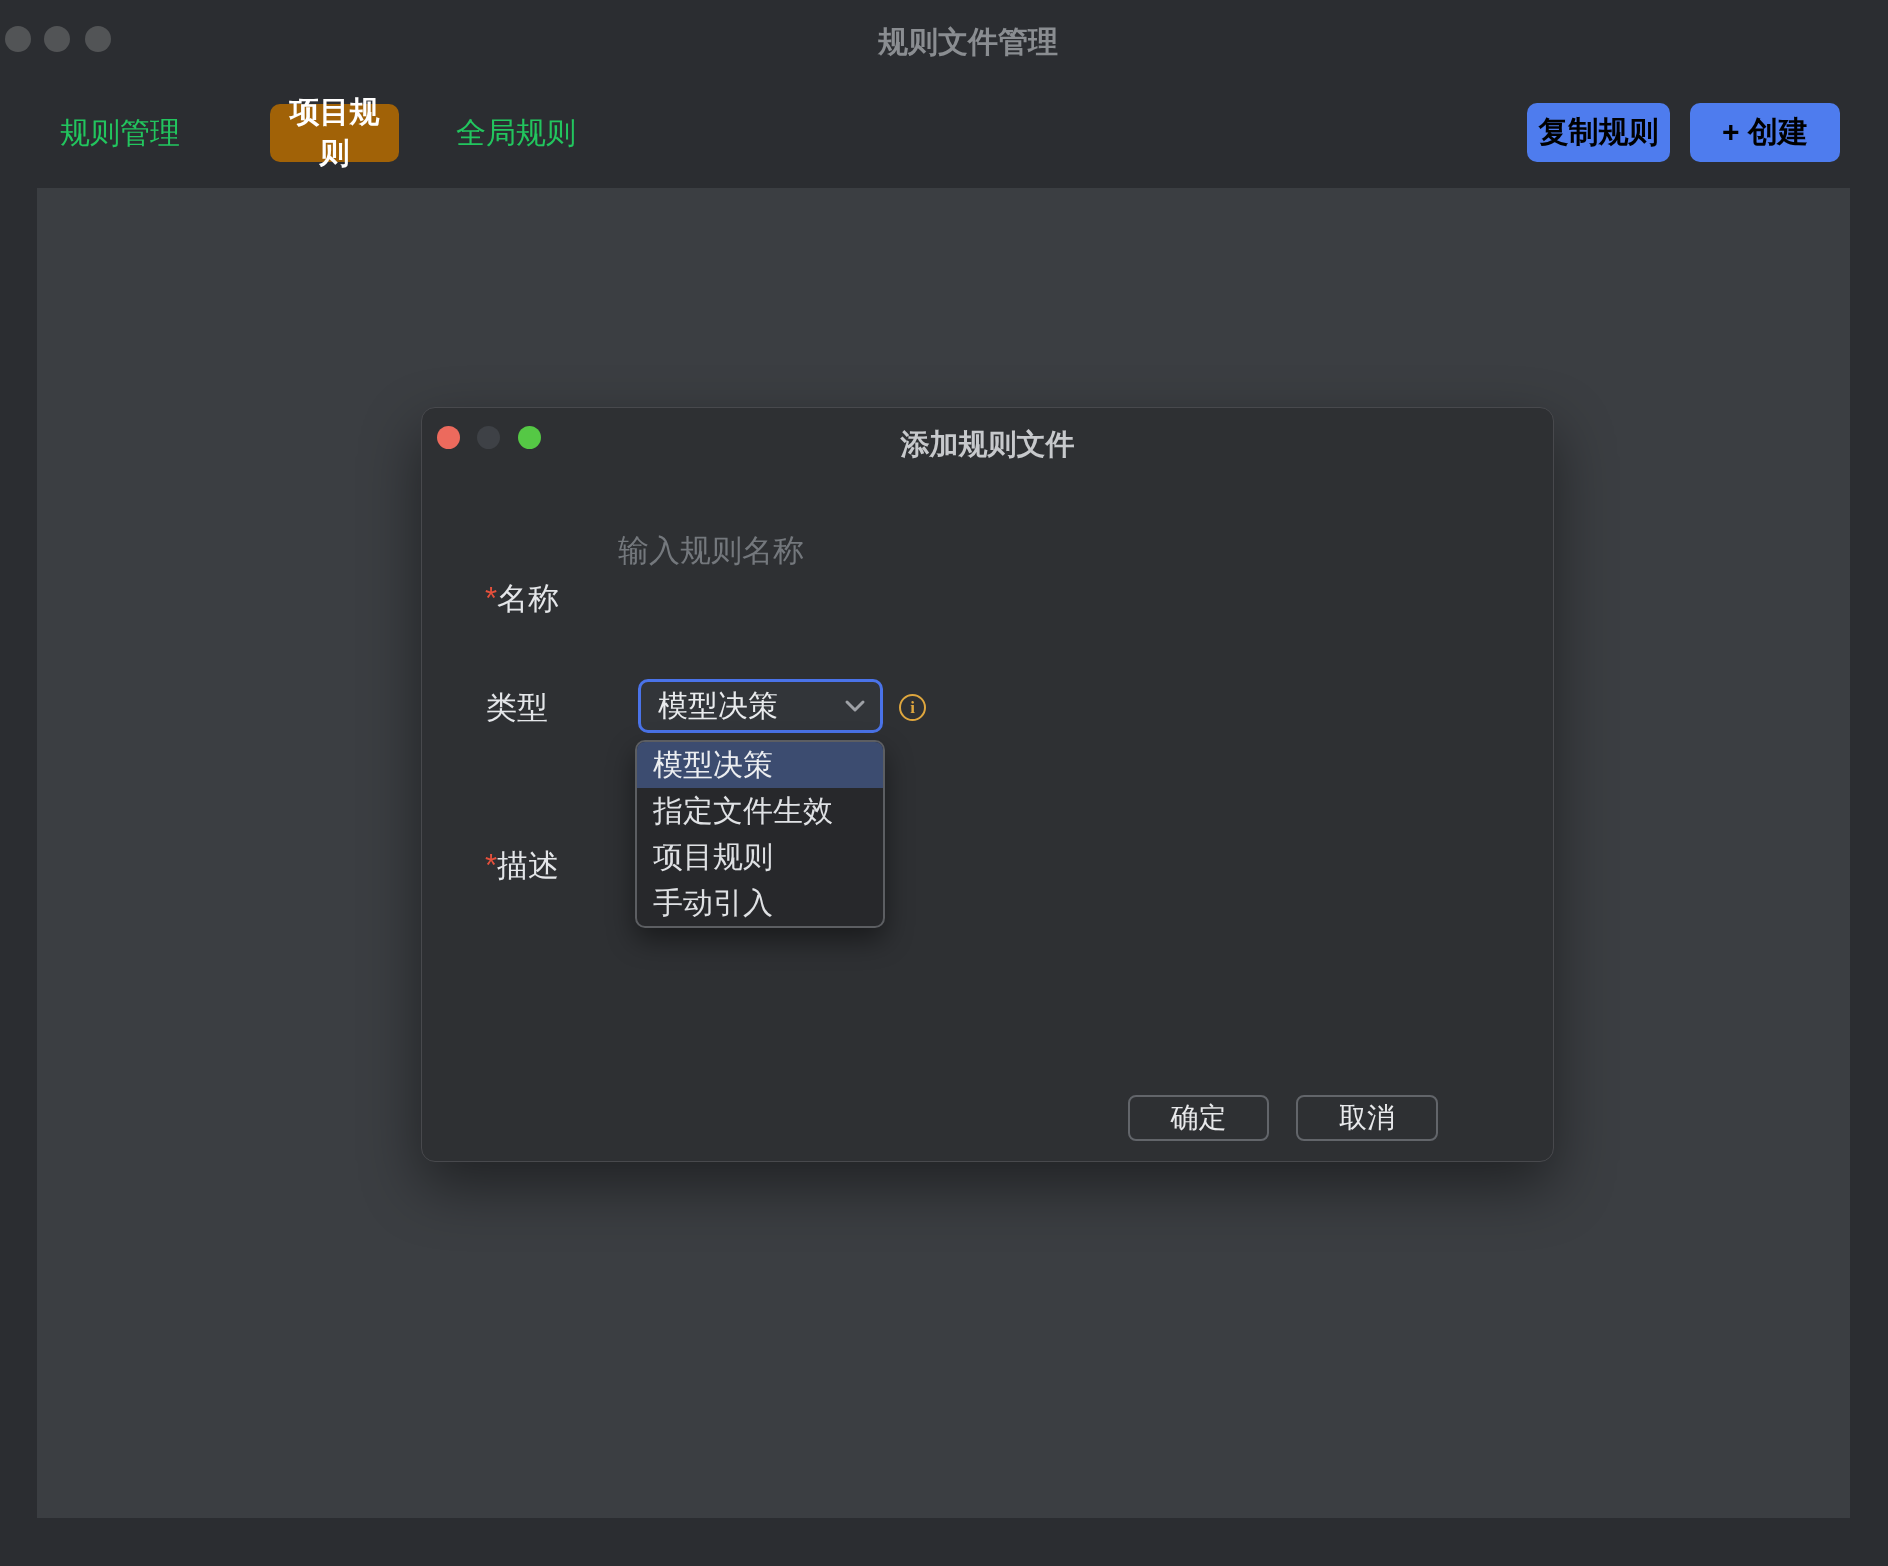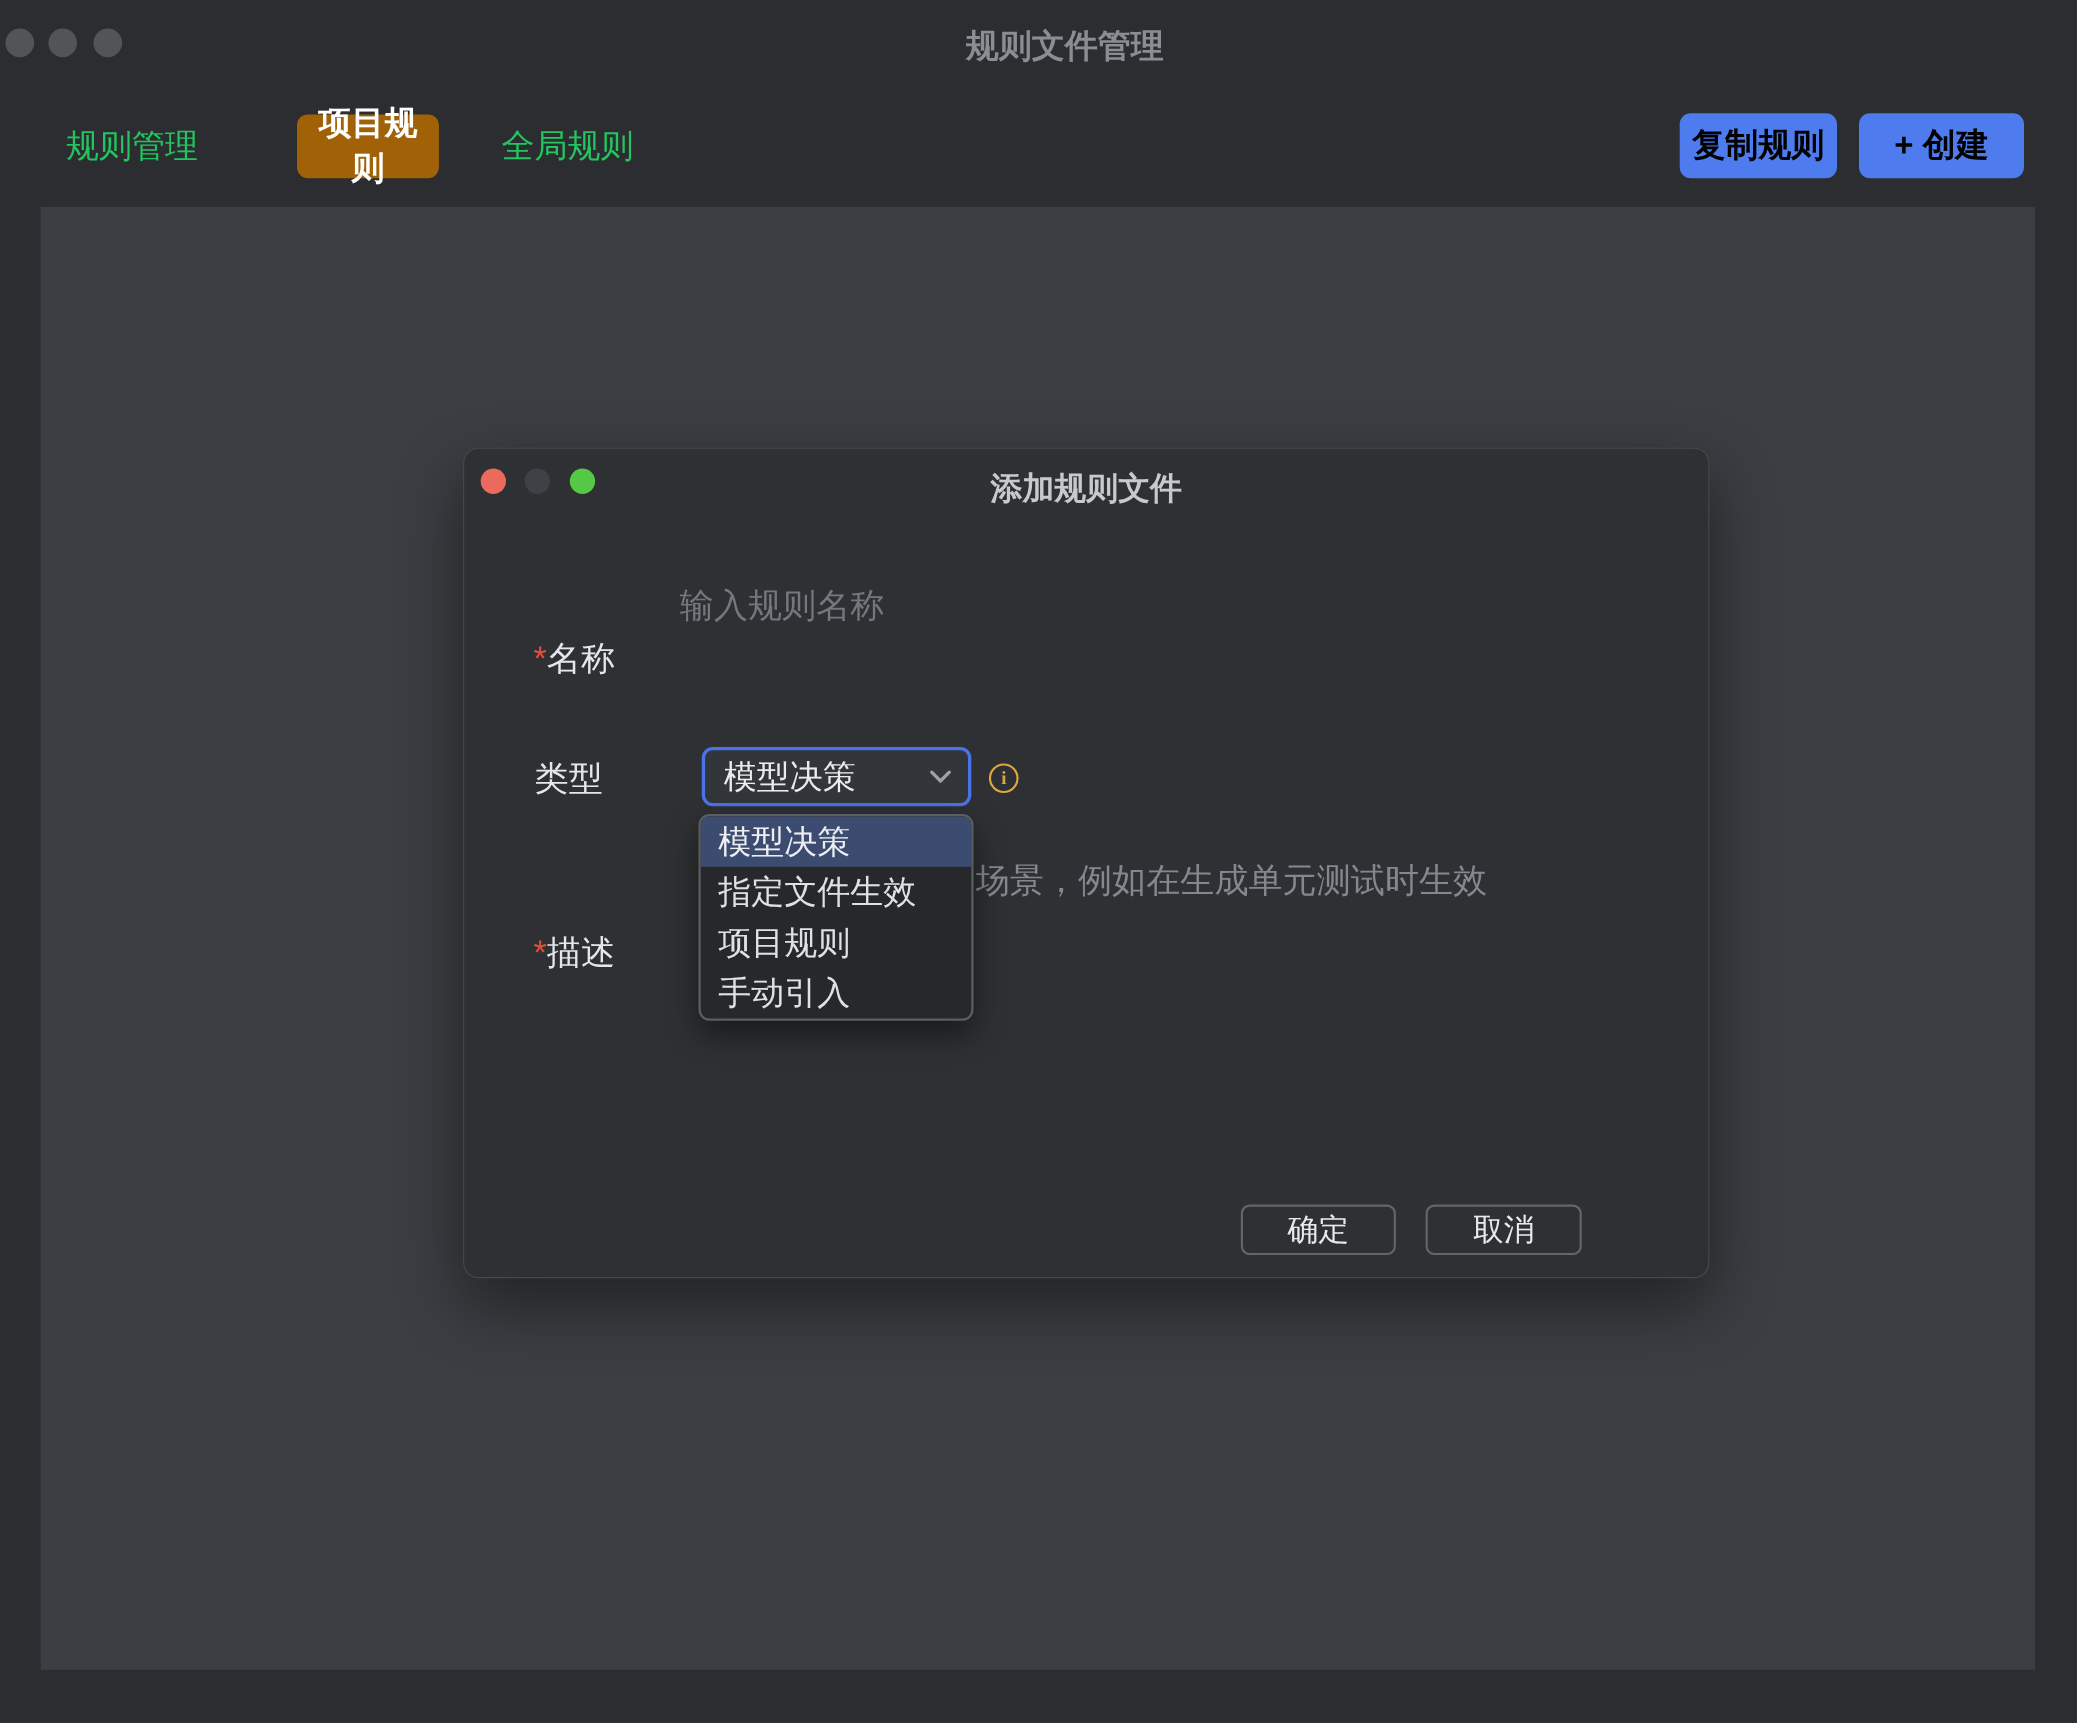--- a/index.html
+++ b/index.html
@@ -126,21 +126,20 @@
     <div class="field-label lbl-type">类型</div>
     <div class="select">
       <span class="select-value">模型决策</span>
       <span class="chevron">
         <svg width="22" height="14" viewBox="0 0 22 14">
           <path d="M3 3 L11 11 L19 3" stroke="#9ea1a6" stroke-width="3" fill="none" stroke-linecap="round" stroke-linejoin="round"></path>
         </svg>
       </span>
     </div>
     <button class="info-icon"></button>
-    <div class="help-text">场景，例如在生成单元测试时生效</div>
 
     <div class="field-label lbl-desc"><span class="req">*</span><span>描述</span></div>
 
     <div class="menu">
       <div class="menu-item selected">模型决策</div>
       <div class="menu-item">指定文件生效</div>
       <div class="menu-item">项目规则</div>
       <div class="menu-item">手动引入</div>
     </div>
 

